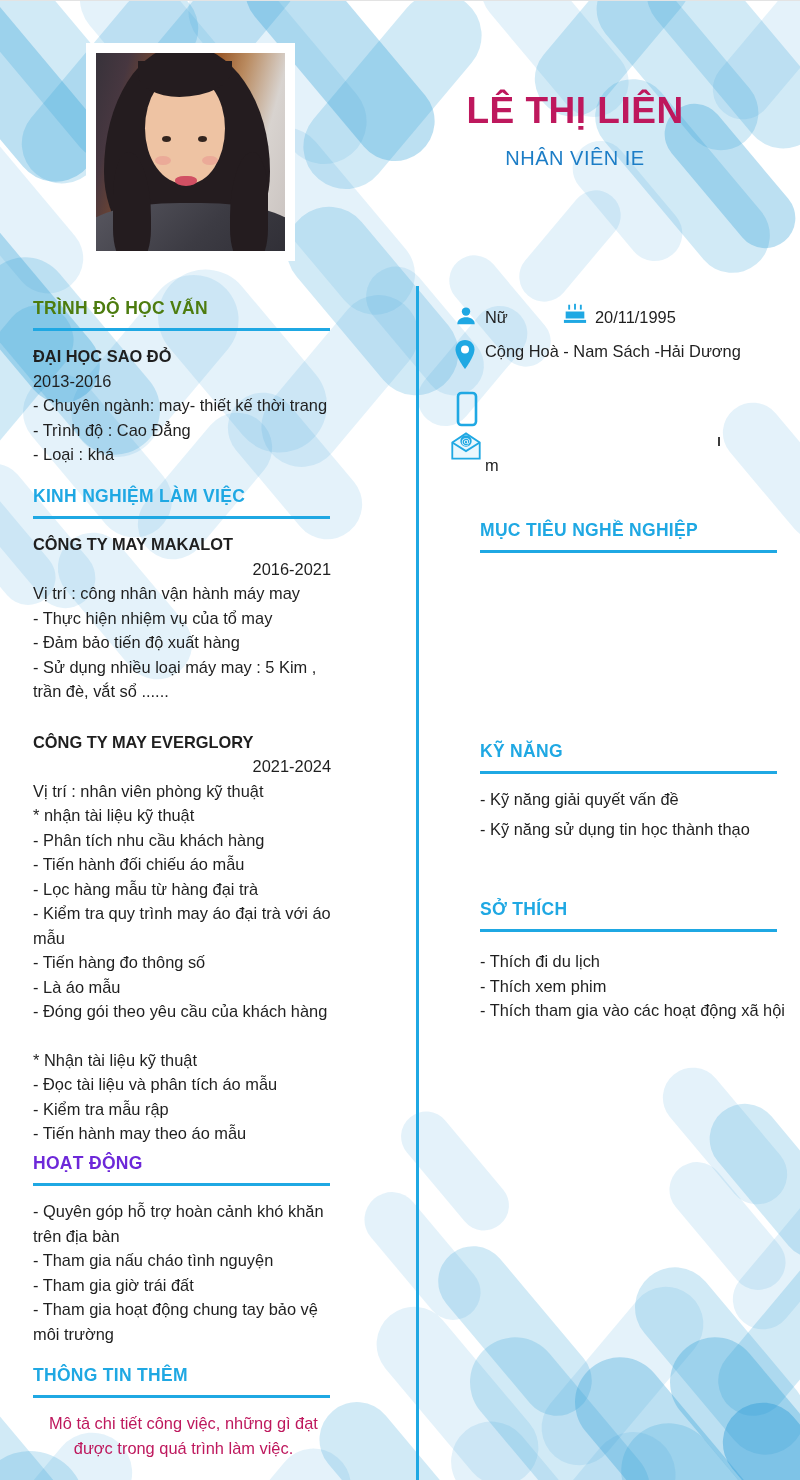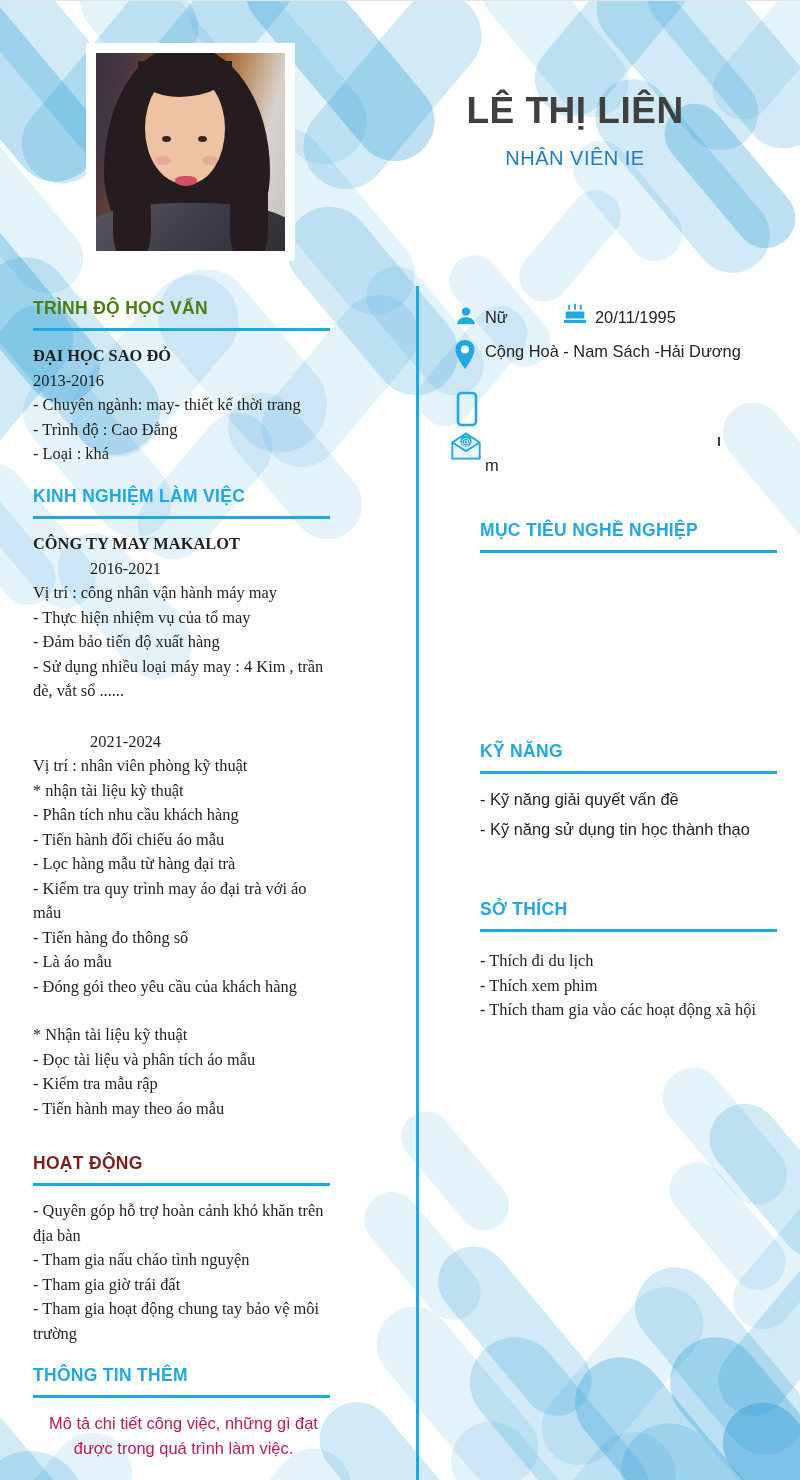--- a/index.html
+++ b/index.html
@@ -46,22 +46,22 @@
   .divider { position:absolute; left:416px; top:285px; width:3px; height:1195px; }
 
   
   .col-left  { position:absolute; left:33px;  width:298px; }
   .col-right { position:absolute; left:440px; width:330px;margin-left:40px; }
 
   .sec-head { font-size:17.5px; font-weight:bold; letter-spacing:.3px;
     padding-bottom:9px; border-bottom:3px solid; width:297px; }
   .sec-body { margin-top:13px; font-size:16.4px; line-height:24.5px; }
   .bold { font-weight:bold; }
-  .line { display:block;font-family:Liberation Serif, serif; }
-  .indent { padding-left:57px; }
+  .line { display:block; }
+  .indent { padding-left:57px;text-align:right; }
   .spacer24 { height:24px; }
   .gap-job { height:26px; }
   .muted { color:#be185d;text-align:center; }
   .justify { text-align:justify; }
   .skill-item { margin-bottom:5px; }
 
   
   .contact { position:absolute; left:440px; top:300px; width:345px; height:185px; }
   .contact .txt { position:absolute; font-size:16.4px; line-height:25px; }
   .cicon { position:absolute; }
@@ -144,21 +144,21 @@
       <div class="ph-blush l"></div>
       <div class="ph-blush r"></div>
       <div class="ph-lips"></div>
       <div class="ph-jacket"></div>
       <div class="ph-strand l"></div>
       <div class="ph-strand r"></div>
     </div>
   </div>
 
   <div class="head-block">
-    <div class="cv-name" style="color:#404040">LÊ THỊ LIÊN</div>
+    <div class="cv-name" style="color:#be185d">LÊ THỊ LIÊN</div>
     <div class="cv-title" style="color:#1c7dc6">NHÂN VIÊN IE</div>
   </div>
 
   <div class="divider" style="background:#1fa8e3"></div>
 
   <div class="contact">
     <svg class="cicon" style="left:15px;top:4px" width="22" height="22" viewBox="0 0 24 24">
       <circle cx="12" cy="7.2" r="4.6" fill="#1fa8e3"></circle>
       <path d="M2.5 21c0-5.2 4.3-7.6 9.5-7.6s9.5 2.4 9.5 7.6z" fill="#1fa8e3"></path>
     </svg>
@@ -206,42 +206,43 @@
   </div>
 
   <div class="col-left" style="top:485px">
     <div class="sec-head" style="color:#1fa8e3;border-color:#1fa8e3">KINH NGHIỆM LÀM VIỆC</div>
     <div class="sec-body">
       <span class="line bold">CÔNG TY MAY MAKALOT</span>
       <span class="line indent">2016-2021</span>
       <span class="line">Vị trí : công nhân vận hành máy may</span>
       <span class="line">- Thực hiện nhiệm vụ của tổ may</span>
       <span class="line">- Đảm bảo tiến độ xuất hàng</span>
-      <span class="line">- Sử dụng nhiều loại máy may : 4 Kim , trần đè, vắt sổ ......</span>
+      <span class="line">- Sử dụng nhiều loại máy may : 5 Kim , trần đè, vắt sổ ......</span>
       <div class="gap-job"></div>
+      <span class="line bold">CÔNG TY MAY EVERGLORY</span>
       <span class="line indent">2021-2024</span>
       <span class="line">Vị trí : nhân viên phòng kỹ thuật</span>
       <span class="line">* nhận tài liệu kỹ thuật</span>
       <span class="line">- Phân tích nhu cầu khách hàng</span>
       <span class="line">- Tiến hành đối chiếu áo mẫu</span>
       <span class="line">- Lọc hàng mẫu từ hàng đại trà</span>
       <span class="line">- Kiểm tra quy trình may áo đại trà với áo mẫu</span>
       <span class="line">- Tiến hàng đo thông số</span>
       <span class="line">- Là áo mẫu</span>
       <span class="line">- Đóng gói theo yêu cầu của khách hàng</span>
       <div class="spacer24"></div>
       <span class="line">* Nhận tài liệu kỹ thuật</span>
       <span class="line">- Đọc tài liệu và phân tích áo mẫu</span>
       <span class="line">- Kiểm tra mẫu rập</span>
       <span class="line">- Tiến hành may theo áo mẫu</span>
     </div>
   </div>
 
   <div class="col-left" style="top:1152px">
-    <div class="sec-head" style="color:#7f1d1d;border-color:#1fa8e3">HOẠT ĐỘNG</div>
+    <div class="sec-head" style="color:#6d28d9;border-color:#1fa8e3">HOẠT ĐỘNG</div>
     <div class="sec-body">
       <span class="line">- Quyên góp hỗ trợ hoàn cảnh khó khăn trên địa bàn</span>
       <span class="line">- Tham gia nấu cháo tình nguyện</span>
       <span class="line">- Tham gia giờ trái đất</span>
       <span class="line">- Tham gia hoạt động chung tay bảo vệ môi trường</span>
     </div>
   </div>
 
   <div class="col-left" style="top:1364px">
     <div class="sec-head" style="color:#1fa8e3;border-color:#1fa8e3">THÔNG TIN THÊM</div>

